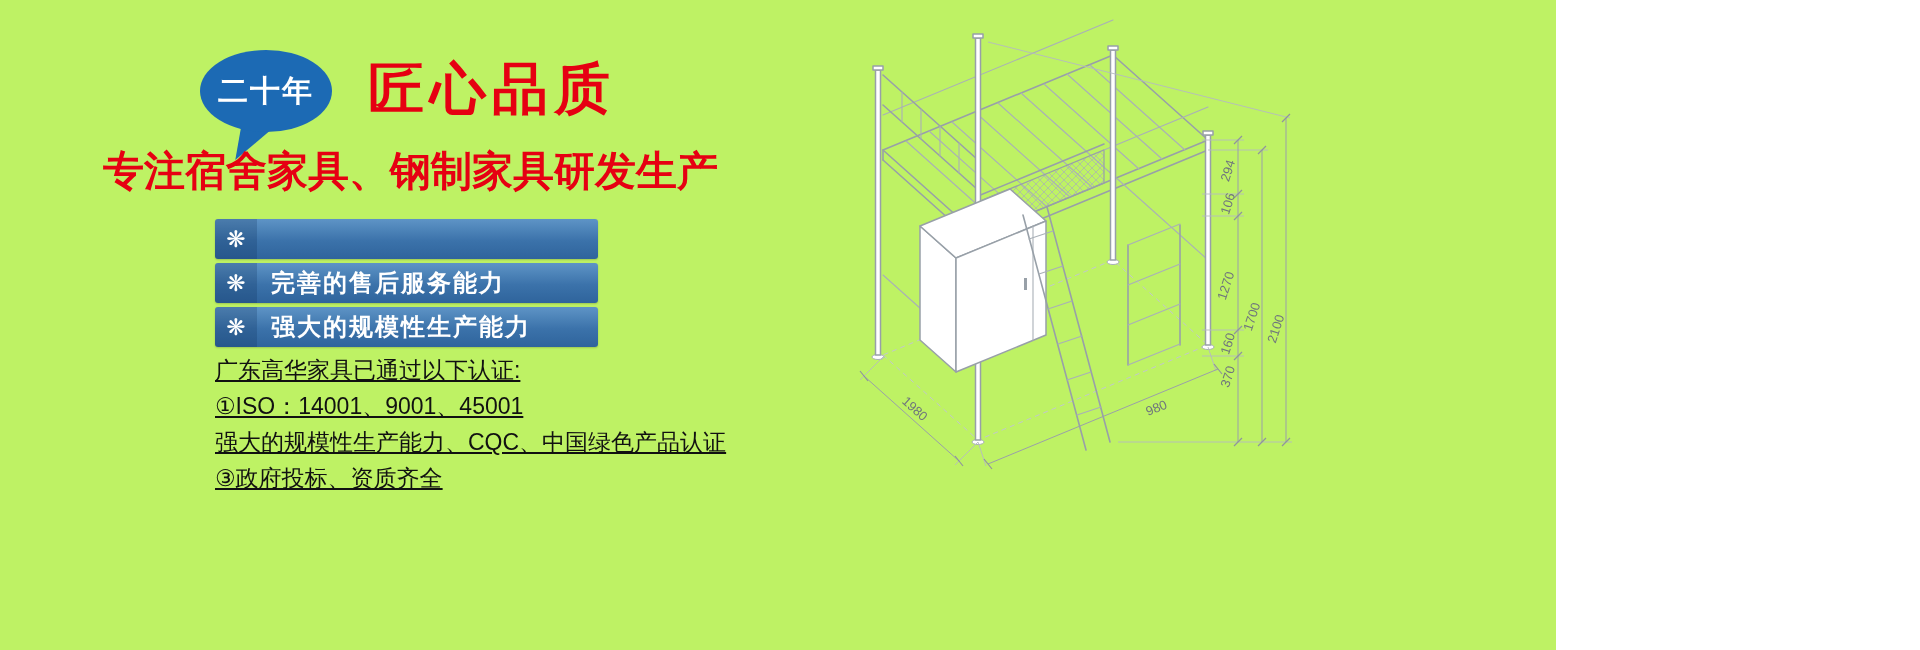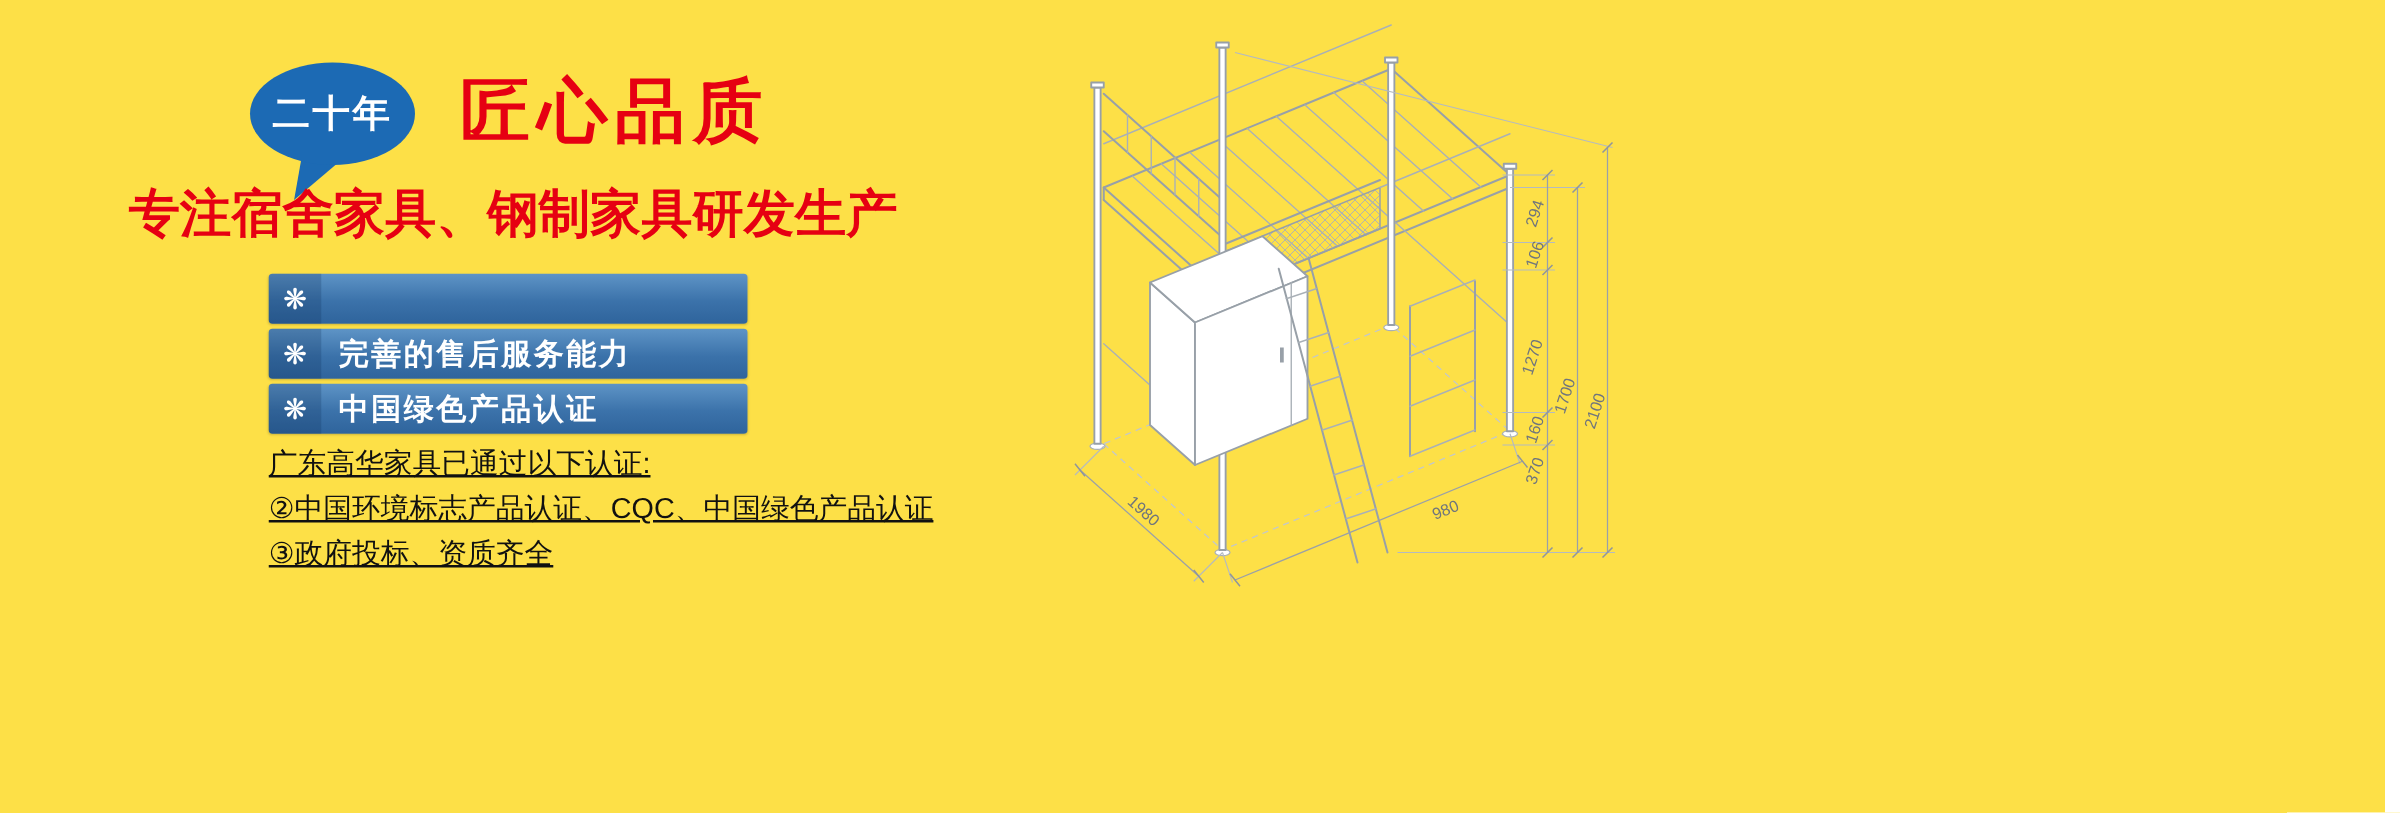--- a/index.html
+++ b/index.html
@@ -1,17 +1,17 @@
 <!DOCTYPE html>
 <html><head>
 <meta charset="utf-8">
 <style>
   html,body{margin:0;padding:0;background:#ffffff;}
   .canvas{
-    position:relative;width:1908px;height:650px;background:#fde047;overflow:hidden;
+    position:relative;width:1556px;height:650px;background:#bef264;overflow:hidden;
     font-family:"Liberation Sans","DejaVu Sans",sans-serif;
   }
   
   .badge{position:absolute;left:200px;top:50px;width:150px;height:100px;}
   .badge-bubble{
     position:absolute;left:0;top:0;width:132px;height:82px;background:#1c6ab4;border-radius:50%;
     display:flex;align-items:center;justify-content:center;
   }
   .badge-bubble span{color:#ffffff;font-size:30px;font-weight:bold;letter-spacing:2px;}
   .badge-tail{
@@ -73,27 +73,28 @@
   <div class="features">
     <div class="feature-bar">
       <span class="feature-icon">❋</span>
     </div>
     <div class="feature-bar">
       <span class="feature-icon">❋</span>
       <span class="feature-label">完善的售后服务能力</span>
     </div>
     <div class="feature-bar">
       <span class="feature-icon">❋</span>
-      <span class="feature-label">中国绿色产品认证</span>
+      <span class="feature-label">强大的规模性生产能力</span>
     </div>
   </div>
 
   <div class="certs">
     <div class="line">广东高华家具已通过以下认证:</div>
-    <div class="line">②中国环境标志产品认证、CQC、中国绿色产品认证</div>
+    <div class="line">①ISO：14001、9001、45001</div>
+    <div class="line">强大的规模性生产能力、CQC、中国绿色产品认证</div>
     <div class="line">③政府投标、资质齐全</div>
   </div>
 
   <svg class="diagram" width="480" height="640" viewBox="0 0 480 640">
     <defs>
       <pattern id="meshPat" width="8" height="8" patternUnits="userSpaceOnUse">
         <path d="M0 8 L8 0 M0 0 L8 8" stroke="#a9b0b7" stroke-width="0.7" fill="none"></path>
       </pattern>
     </defs>
 

